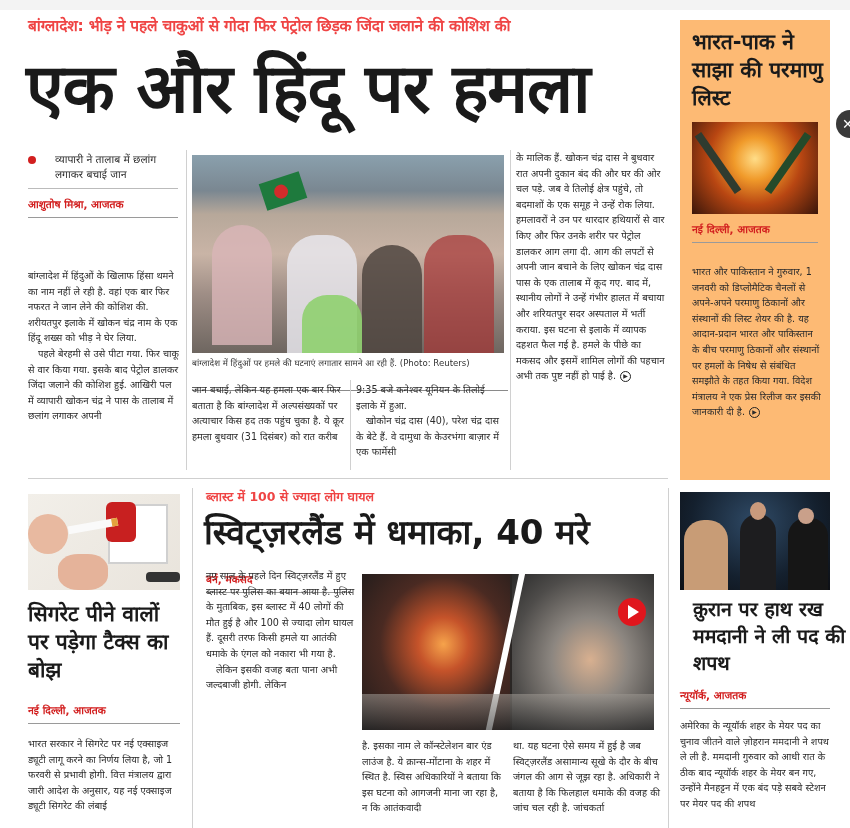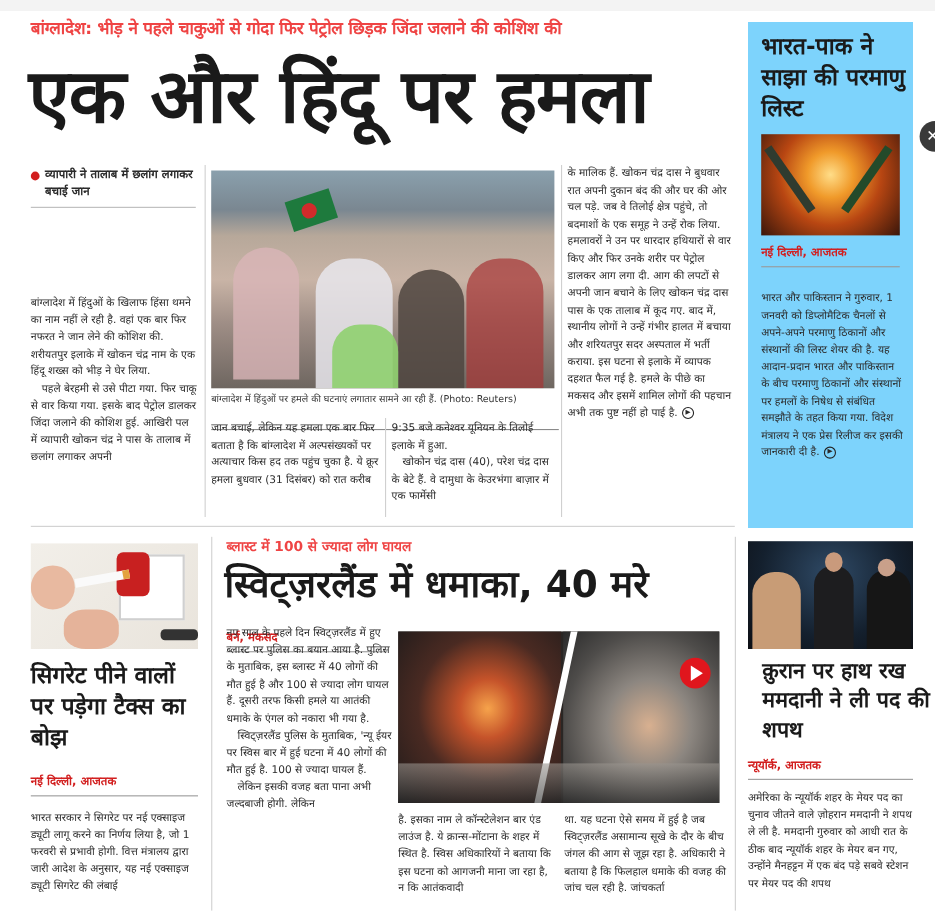--- a/index.html
+++ b/index.html
@@ -6,37 +6,38 @@
   html, body { width: 850px; height: 828px; overflow: hidden; background: #ffffff; }
   body { font-family: "DejaVu Sans", "Liberation Sans", sans-serif; color: #222; position: relative; }
   .abs { position: absolute; }
   .kicker { color: #ef4444; font-weight: bold; }
   .byline { color: #d21f1f; font-weight: bold; font-size: 10.5px; }
   .body-text { font-size: 9.6px; line-height: 15.6px; color: #2b2b2b; }
   .rule { border-bottom: 1px solid #9a9a9a; }
   .vrule { position: absolute; border-left: 1px solid #d0d0d0; }
   .hrule { position: absolute; border-top: 1px solid #cfcfcf; }
   .photo { position: absolute; overflow: hidden; }
-  .bullet { display: flex; gap: 5px; font-size: 10.5px; font-weight: bold; line-height: 15px; color: #2b2b2b; }
+  .bullet { display: flex; gap: 19px; font-size: 10.5px; font-weight: normal; line-height: 15px; color: #2b2b2b; }
   .bullet .dot { width: 8px; height: 8px; border-radius: 50%; background: #d21f1f; margin-top: 4px; flex: none; }
   .arrow-icon { display: inline-block; width: 11px; height: 11px; border: 1.5px solid #222; border-radius: 50%; font-size: 6px; line-height: 8px; text-align: center; vertical-align: middle; margin-left: 4px; }
 </style>
 </head>
 <body>
 
 <div class="abs" style="left:0;top:0;width:850px;height:10px;background:#f3f3f3;"></div>
 
 <div class="abs kicker" style="left:28px;top:14px;width:640px;font-size:15.5px;white-space:nowrap;letter-spacing:-0.2px;">बांग्लादेश: भीड़ ने पहले चाकुओं से गोदा फिर पेट्रोल छिड़क जिंदा जलाने की कोशिश की</div>
 <div class="abs" style="left:26px;top:44px;width:650px;font-size:68px;font-weight:900;line-height:90px;color:#1a1a1a;letter-spacing:-1px;white-space:nowrap;">एक और हिंदू पर हमला</div>
 
 <div class="abs" style="left:28px;top:152px;width:150px;">
   <div class="bullet" style="padding-bottom:6px;border-bottom:1px solid #bbb;">
     <span class="dot"></span>
     <span>व्यापारी ने तालाब में छलांग लगाकर बचाई जान</span>
   </div>
+  <div class="byline rule" style="padding:8px 0 6px 0;">आशुतोष मिश्रा, आजतक</div>
 </div>
 
 <div class="abs body-text" style="left:28px;top:268px;width:152px;">
   <p>बांग्लादेश में हिंदुओं के खिलाफ हिंसा थमने का नाम नहीं ले रही है. वहां एक बार फिर नफरत ने जान लेने की कोशिश की. शरीयतपुर इलाके में खोकन चंद्र नाम के एक हिंदू शख्स को भीड़ ने घेर लिया.</p>
   <p style="text-indent:10px;">पहले बेरहमी से उसे पीटा गया. फिर चाकू से वार किया गया. इसके बाद पेट्रोल डालकर जिंदा जलाने की कोशिश हुई. आखिरी पल में व्यापारी खोकन चंद्र ने पास के तालाब में छलांग लगाकर अपनी</p>
 </div>
 
 <div class="photo" style="left:192px;top:155px;width:312px;height:198px;background:linear-gradient(180deg,#8aa0ad 0%,#7a8791 18%,#b7a89a 30%,#c9b4a6 50%,#9f8e86 70%,#6e6660 100%);">
   <div style="position:absolute;left:70px;top:22px;width:42px;height:28px;background:#1e7a3d;transform:rotate(-18deg);">
     <div style="position:absolute;left:12px;top:7px;width:14px;height:14px;border-radius:50%;background:#d22b2b;"></div>
@@ -55,21 +56,21 @@
   <p style="text-indent:10px;">खोकोन चंद्र दास (40), परेश चंद्र दास के बेटे हैं. वे दामुधा के केउरभंगा बाज़ार में एक फार्मेसी</p>
 </div>
 <div class="abs body-text" style="left:516px;top:150px;width:150px;">
   <span>के मालिक हैं. खोकन चंद्र दास ने बुधवार रात अपनी दुकान बंद की और घर की ओर चल पड़े. जब वे तिलोई क्षेत्र पहुंचे, तो बदमाशों के एक समूह ने उन्हें रोक लिया. हमलावरों ने उन पर धारदार हथियारों से वार किए और फिर उनके शरीर पर पेट्रोल डालकर आग लगा दी. आग की लपटों से अपनी जान बचाने के लिए खोकन चंद्र दास पास के एक तालाब में कूद गए. बाद में, स्थानीय लोगों ने उन्हें गंभीर हालत में बचाया और शरियतपुर सदर अस्पताल में भर्ती कराया. इस घटना से इलाके में व्यापक दहशत फैल गई है. हमले के पीछे का मकसद और इसमें शामिल लोगों की पहचान अभी तक पुष्ट नहीं हो पाई है.</span><span class="arrow-icon">▶</span>
 </div>
 
 <div class="vrule" style="left:186px;top:150px;height:320px;"></div>
 <div class="vrule" style="left:350px;top:380px;height:90px;"></div>
 <div class="vrule" style="left:510px;top:150px;height:320px;"></div>
 
-<div class="abs" style="left:680px;top:20px;width:150px;height:460px;background:#7dd3fc;">
+<div class="abs" style="left:680px;top:20px;width:150px;height:460px;background:#fdba74;">
   <div style="position:absolute;left:12px;top:8px;width:132px;font-size:21px;font-weight:900;line-height:28px;color:#1a1a1a;">भारत-पाक ने साझा की परमाणु लिस्ट</div>
   <div class="photo" style="left:12px;top:102px;width:126px;height:92px;background:radial-gradient(circle at 50% 40%,#ffdd88 0%,#f09a2a 25%,#b84612 55%,#3a160a 100%);">
     <div style="position:absolute;left:22px;top:6px;width:8px;height:70px;background:#2f3b2f;transform:rotate(-35deg);"></div>
     <div style="position:absolute;left:92px;top:6px;width:8px;height:70px;background:#244a2a;transform:rotate(35deg);"></div>
   </div>
   <div class="byline rule" style="position:absolute;left:12px;top:202px;width:126px;padding-bottom:6px;">नई दिल्ली, आजतक</div>
   <div class="body-text" style="position:absolute;left:12px;top:244px;width:130px;">
     <span>भारत और पाकिस्तान ने गुरुवार, 1 जनवरी को डिप्लोमैटिक चैनलों से अपने-अपने परमाणु ठिकानों और संस्थानों की लिस्ट शेयर की है. यह आदान-प्रदान भारत और पाकिस्तान के बीच परमाणु ठिकानों और संस्थानों पर हमलों के निषेध से संबंधित समझौते के तहत किया गया. विदेश मंत्रालय ने एक प्रेस रिलीज कर इसकी जानकारी दी है.</span><span class="arrow-icon">▶</span>
   </div>
 </div>
@@ -92,21 +93,20 @@
 <div class="abs byline rule" style="left:28px;top:703px;width:152px;padding-bottom:6px;">नई दिल्ली, आजतक</div>
 <div class="abs body-text" style="left:28px;top:736px;width:155px;">भारत सरकार ने सिगरेट पर नई एक्साइज ड्यूटी लागू करने का निर्णय लिया है, जो 1 फरवरी से प्रभावी होगी. वित्त मंत्रालय द्वारा जारी आदेश के अनुसार, यह नई एक्साइज ड्यूटी सिगरेट की लंबाई</div>
 
 <div class="vrule" style="left:192px;top:488px;height:340px;"></div>
 
 <div class="abs kicker" style="left:206px;top:488px;font-size:12.5px;">ब्लास्ट में 100 से ज्यादा लोग घायल</div>
 <div class="abs" style="left:204px;top:510px;width:460px;font-size:34px;font-weight:900;line-height:44px;color:#1a1a1a;white-space:nowrap;">स्विट्ज़रलैंड में धमाका, 40 मरे</div>
 <div class="abs byline rule" style="left:206px;top:572px;width:146px;padding-bottom:6px;">बर्न, मकसद</div>
 <div class="abs body-text" style="left:206px;top:568px;width:152px;">
   <p>नए साल के पहले दिन स्विट्ज़रलैंड में हुए ब्लास्ट पर पुलिस का बयान आया है. पुलिस के मुताबिक, इस ब्लास्ट में 40 लोगों की मौत हुई है और 100 से ज्यादा लोग घायल हैं. दूसरी तरफ किसी हमले या आतंकी धमाके के एंगल को नकारा भी गया है.</p>
-  <p style="text-indent:10px;">स्विट्ज़रलैंड पुलिस के मुताबिक, 'न्यू ईयर पर स्विस बार में हुई घटना में 40 लोगों की मौत हुई है. 100 से ज्यादा घायल हैं.</p>
   <p style="text-indent:10px;">लेकिन इसकी वजह बता पाना अभी जल्दबाजी होगी. लेकिन</p>
 </div>
 
 <div class="photo" style="left:362px;top:574px;width:292px;height:156px;background:#2a2624;">
   <div style="position:absolute;left:0;top:0;width:148px;height:156px;background:radial-gradient(ellipse at 55% 45%,#f6a34b 0%,#c5532a 22%,#4a2a22 55%,#1c1a1a 100%);"></div>
   <div style="position:absolute;left:150px;top:0;width:142px;height:156px;background:radial-gradient(ellipse at 55% 55%,#d8b090 0%,#8c8680 35%,#4e4c4a 70%,#2a2a2a 100%);"></div>
   <div style="position:absolute;left:140px;top:-5px;width:6px;height:170px;background:#ffffff;transform:rotate(12deg);"></div>
   <div style="position:absolute;left:0;top:120px;width:292px;height:36px;background:linear-gradient(180deg,#9a958f 0%,#2b2b2b 100%);opacity:.6;"></div>
   <div style="position:absolute;left:256px;top:24px;width:28px;height:28px;border-radius:50%;background:#e0161d;">
     <span style="position:absolute;left:10px;top:7px;width:0;height:0;border-left:11px solid #fff;border-top:7px solid transparent;border-bottom:7px solid transparent;"></span>

